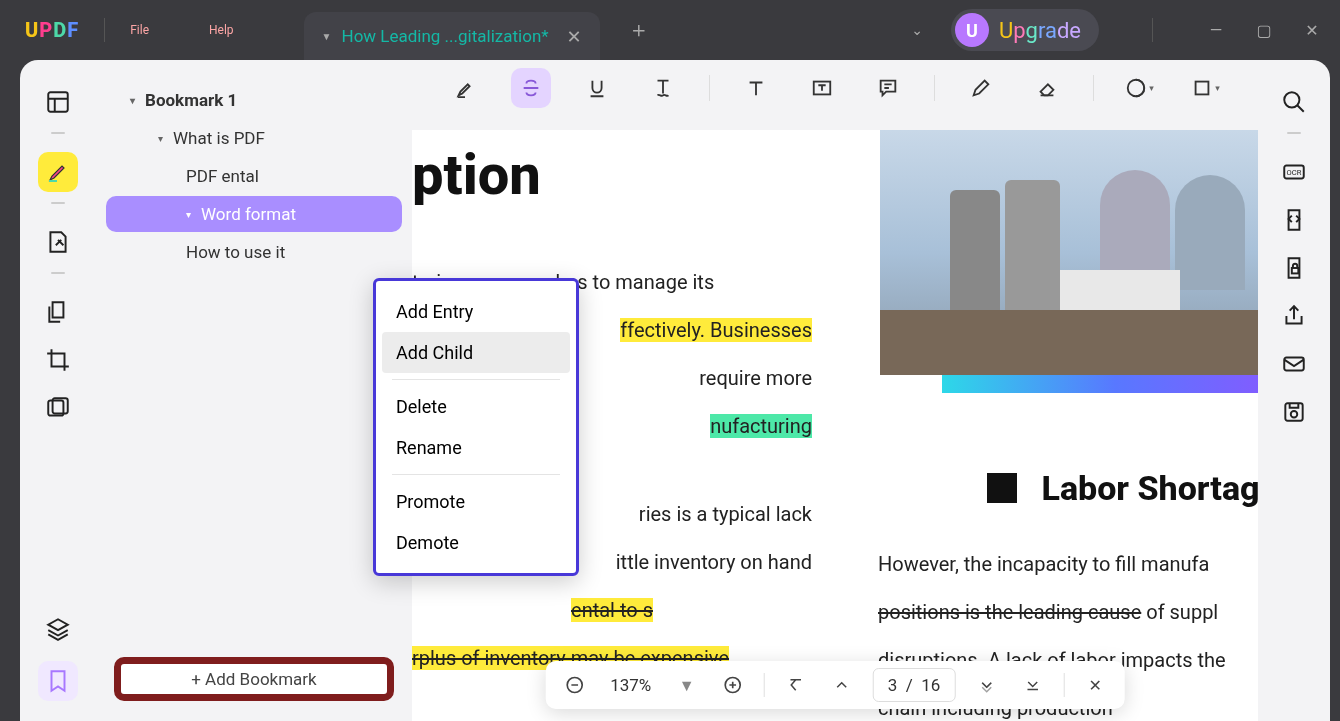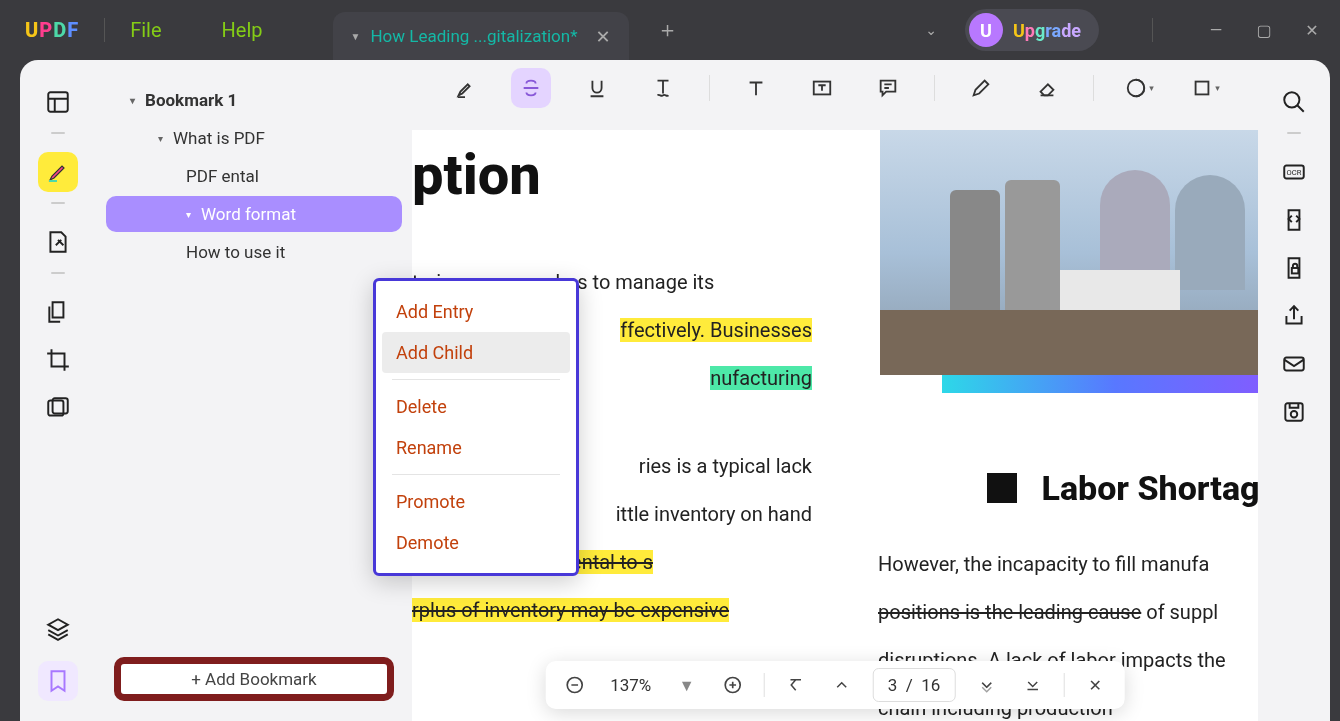--- a/index.html
+++ b/index.html
@@ -1,31 +1,31 @@
 <!DOCTYPE html>
 <html><head>
 <meta charset="utf-8">
 <style>
 *{margin:0;padding:0;box-sizing:border-box;font-family:-apple-system,BlinkMacSystemFont,"Segoe UI",Roboto,sans-serif}
 body{width:1340px;height:721px;background:#3a3a3e;overflow:hidden;position:relative}
 .titlebar{height:60px;background:#3a3a3e;display:flex;align-items:center;position:relative}
 .logo{margin-left:25px;font-weight:800;font-size:20px;letter-spacing:1px}
 .logo-u{color:#f5c518}.logo-p{color:#ff3e8e}.logo-d{color:#4dd8a8}.logo-f{color:#5d8eff}
 .vdiv{width:1px;height:24px;background:#555;margin:0 25px}
-.menu-item{color:#84cc16;font-size:20px;margin-right:60px;cursor:pointer}
+.menu-item{color:#fca5a5;font-size:12px;margin-right:60px;cursor:pointer}
 .tab{height:48px;background:#424248;border-radius:12px 12px 0 0;display:flex;align-items:center;padding:0 18px;margin-left:10px;position:relative;top:6px}
 .tab-dd{color:#aaa;font-size:10px;margin-right:10px}
 .tab-title{color:#14b8a6;font-size:17px;margin-right:18px}
 .tab-close{color:#aaa;font-size:18px;cursor:pointer}
 .add-tab{color:#aaa;font-size:22px;margin-left:28px;cursor:pointer}
 .titlebar-right{position:absolute;right:18px;display:flex;align-items:center;gap:28px}
 .chev{color:#aaa;font-size:14px}
 .upgrade-pill{display:flex;align-items:center;background:#4a4a52;border-radius:24px;padding:4px 18px 4px 4px;gap:10px}
 .upgrade-circle{width:34px;height:34px;border-radius:50%;background:#b878ff;color:#fff;display:flex;align-items:center;justify-content:center;font-weight:700;font-size:18px}
-.upgrade-text{font-size:18px;font-weight:700}
+.upgrade-text{font-size:22px;font-weight:400}
 .upgrade-text .c1{color:#f5c518}.upgrade-text .c2{color:#ff7ab8}.upgrade-text .c3{color:#6ae8c8}.upgrade-text .c4{color:#7aa8ff}.upgrade-text .c5{color:#c8a8ff}
 .win-btn{color:#aaa;font-size:16px;cursor:pointer;width:20px;text-align:center}
 .workspace{position:absolute;top:60px;left:20px;right:10px;bottom:0;background:#f3f3f5;border-radius:18px 18px 0 0;display:flex;overflow:hidden}
 .left-rail{width:76px;display:flex;flex-direction:column;align-items:center;padding-top:22px;gap:0}
 .rail-item{width:40px;height:40px;display:flex;align-items:center;justify-content:center;border-radius:10px;cursor:pointer;margin-bottom:8px}
 .rail-item.active{background:#ffeb3b}
 .rail-sep{width:14px;height:2px;background:#ccc;border-radius:1px;margin:2px 0 18px}
 .rail-svg{width:26px;height:26px;stroke:#222;stroke-width:1.8;fill:none}
 .bookmark-rail{position:absolute;bottom:20px;width:40px;height:40px;display:flex;align-items:center;justify-content:center;border-radius:10px;background:#f0e8ff}
 .layers-rail{position:absolute;bottom:72px;width:40px;height:40px;display:flex;align-items:center;justify-content:center}
@@ -52,21 +52,21 @@
 .hl-green{background:#4de8a8}
 .strike-yellow{background:#ffeb3b;text-decoration:line-through}
 .photo{position:absolute;top:0;right:0;width:378px;height:245px;background:linear-gradient(180deg,#c8d8e8 0%,#a8c0d8 50%,#8898a8 100%);overflow:hidden}
 .silo{position:absolute;background:#aaa;border-radius:6px 6px 0 0}
 .stripe{position:absolute;top:245px;right:-30px;width:346px;height:18px;background:linear-gradient(90deg,#2dd8e8,#5878ff,#8858ff)}
 .h2{position:absolute;right:-20px;top:338px;display:flex;align-items:center;gap:24px}
 .h2-sq{width:30px;height:30px;background:#111}
 .h2-tx{font-size:34px;font-weight:800;color:#111}
 .rcol{position:absolute;right:-20px;top:410px;width:400px;font-size:20px;line-height:48px;color:#222}
 .context-menu{position:absolute;top:278px;left:373px;width:206px;background:#fff;border:3px solid #4838d8;border-radius:6px;box-shadow:0 6px 24px rgba(0,0,0,.2);padding:10px 6px;z-index:100}
-.ctx-item{padding:10px 14px;font-size:18px;color:#c2410c;cursor:pointer;border-radius:4px}
+.ctx-item{padding:10px 14px;font-size:18px;color:#000000;cursor:pointer;border-radius:4px}
 .ctx-item.hov{background:#ececec}
 .ctx-sep{height:1px;background:#e4e4e4;margin:6px 10px}
 .right-rail{width:72px;display:flex;flex-direction:column;align-items:center;padding-top:22px;gap:0}
 .bottom-bar{position:absolute;bottom:12px;left:50%;transform:translateX(-50%);height:48px;background:#fff;border-radius:10px;box-shadow:0 4px 20px rgba(0,0,0,.15);display:flex;align-items:center;padding:0 14px;gap:16px;z-index:50}
 .bb-btn{width:30px;height:30px;display:flex;align-items:center;justify-content:center;cursor:pointer;color:#444}
 .bb-sep{width:1px;height:24px;background:#e0e0e0}
 .zoom-txt{font-size:17px;color:#333;min-width:50px;text-align:center}
 .page-box{border:1px solid #ddd;border-radius:6px;padding:6px 14px;font-size:17px;color:#333}
 .marker-ico{width:24px;height:24px}
 </style>
@@ -243,20 +243,21 @@
           <span style="font-size:9px;color:#666;margin-left:2px">▾</span>
         </div>
     </div>
 
     <div class="doc-canvas">
       <div class="doc-inner">
         <div class="big-title">ption</div>
         <div class="body-text">
           <div>turing company has to manage its</div>
           <div style="text-align:right"><span class="hl-yellow">ffectively. Businesses</span></div>
+          <div style="text-align:right">require more</div>
           <div style="text-align:right"><span class="hl-green">nufacturing</span></div>
           <div style="height:40px"></div>
           <div style="text-align:right">ries is a typical lack</div>
           <div style="text-align:right">ittle inventory on hand</div>
           <div style="text-align:center"><span class="strike-yellow">ental to s</span></div>
           <div style="text-align:left"><span class="strike-yellow">rplus of inventory may be expensive</span></div>
         </div>
         <div class="photo">
           <div class="silo" style="left:70px;top:60px;width:50px;height:120px;background:#888"></div>
           <div class="silo" style="left:125px;top:50px;width:55px;height:130px;background:#999"></div>

